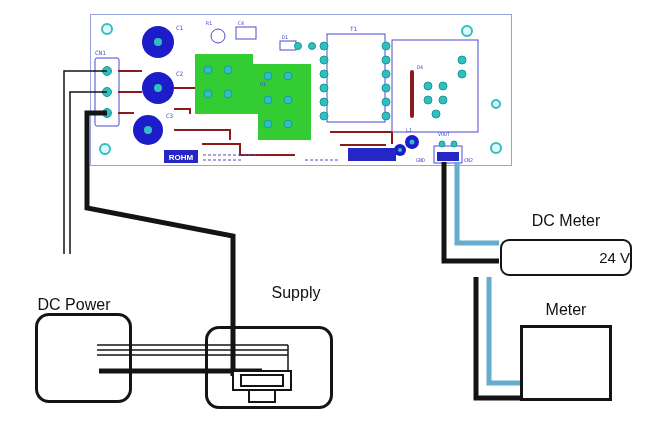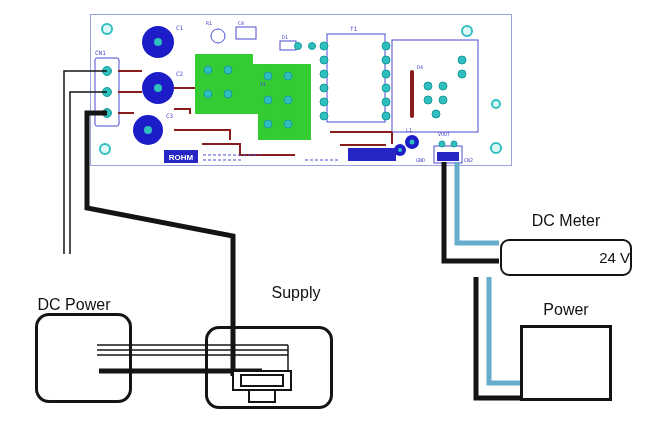--- a/index.html
+++ b/index.html
@@ -191,16 +191,16 @@
   <div class="blk-label pm-label">
     <div>Supply</div>
   </div>
   <div class="box pm-box"></div>
 
   <div class="blk-label dcm-label">DC Meter</div>
   <div class="box dcm-box">
     <span>24 V</span>
   </div>
 
-  <div class="blk-label load-label">Power</div>
+  <div class="blk-label load-label">Meter</div>
   <div class="box load-box"></div>
 
 </div>
 
 </body></html>

